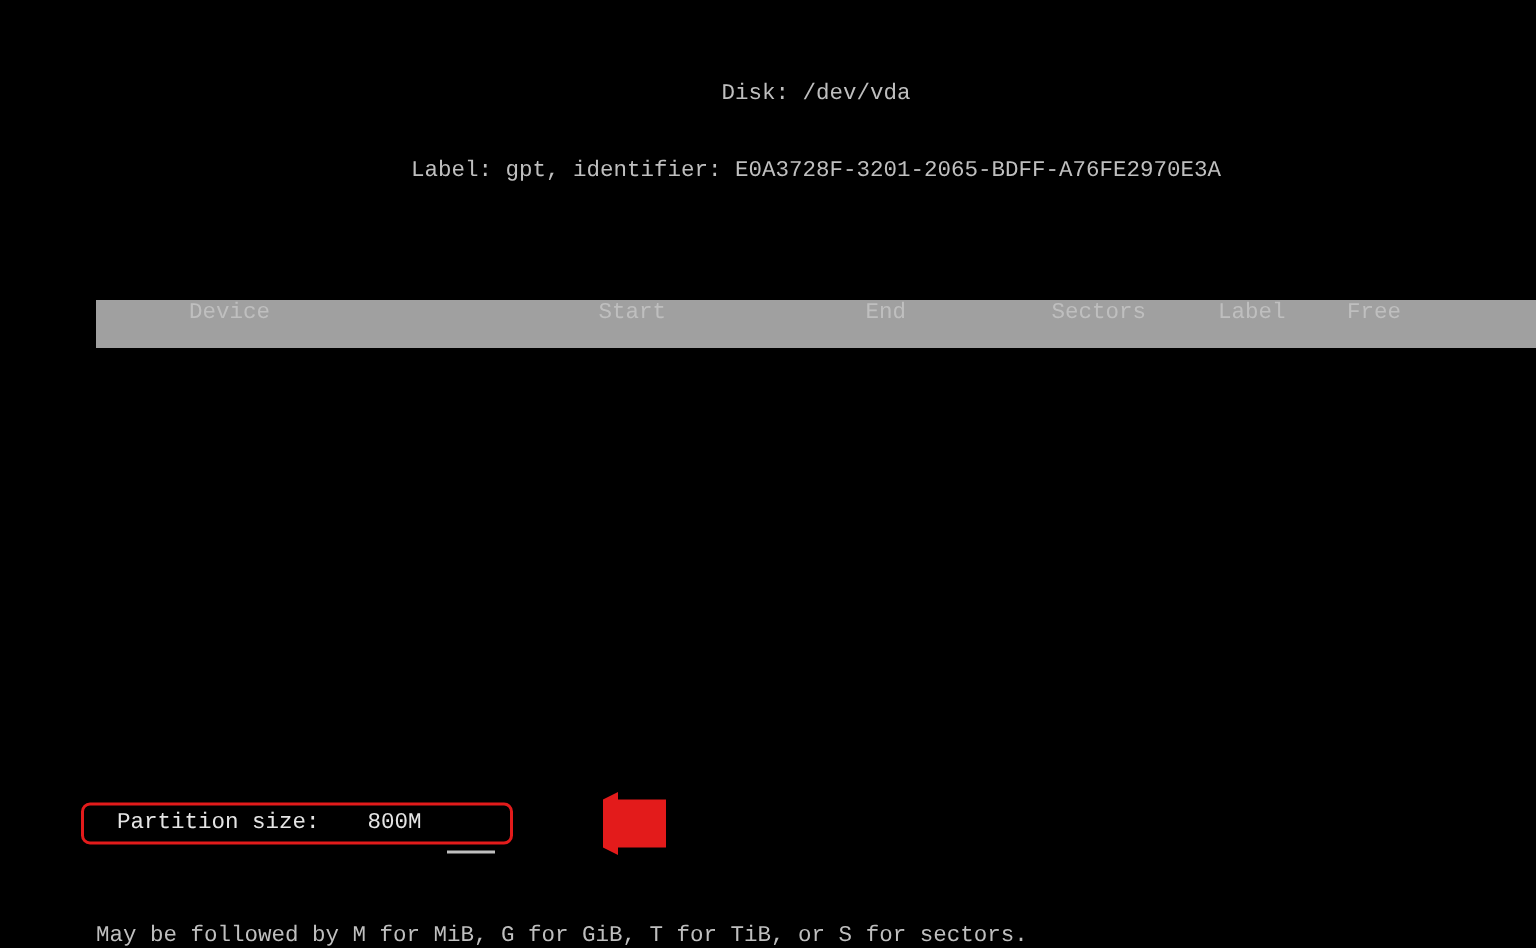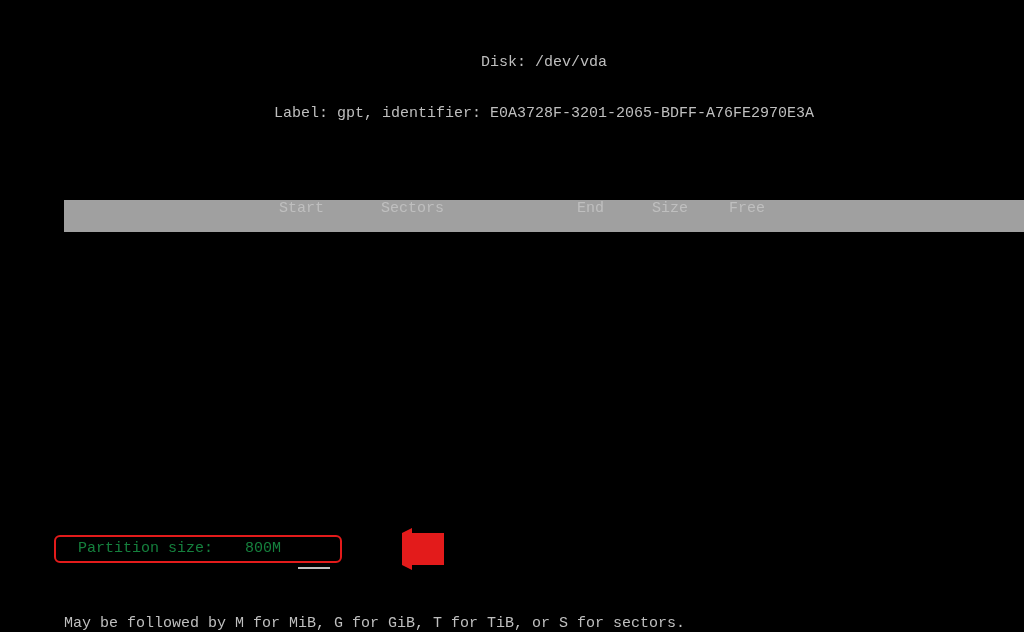--- a/index.html
+++ b/index.html
@@ -51,21 +51,21 @@
     left: 6px;
     bottom: 62px;
     display: flex;
     align-items: center;
     gap: 12px;
   }
   .prompt-box {
     border: 2px solid #e31b1b;
     border-radius: 6px;
     padding: 3px 10px 3px 6px;
-    color: #15803d;
+    color: #e5e5e5;
     height: 28px;
     display: flex;
     align-items: center;
   }
   .cursor {
     display: inline-block;
     width: 9px;
     border-bottom: 2px solid #bfbfbf;
     margin-left: 1px;
     transform: translateY(3px);
@@ -99,24 +99,25 @@
 <body>
 
 <div class="screen">
 
   <div class="center hdr">Disk: /dev/vda</div>
   <div class="center hdr">Label: gpt, identifier: E0A3728F-3201-2065-BDFF-A76FE2970E3A</div>
 
   <div class="table-area">
     <div class="thead">
       <span class="c-marker"></span>
+      <span class="c-device">Device</span>
       <span class="c-right">Start</span>
+      <span class="c-right">End</span>
       <span class="c-right">Sectors</span>
-      <span class="c-right">End</span>
-      <span class="c-right"><span>Size</span> <span>Free</span></span>
+      <span class="c-right"><span>Label</span> <span>Free</span></span>
       <span></span>
     </div>
 
     <div class="trow selected">
       <span class="c-marker">&gt;&gt;</span>
       <span class="c-device">Start space</span>
       <span class="c-right">2053</span>
       <span class="c-right">41943006</span>
       <span class="c-right">20G</span>
       <span></span>

